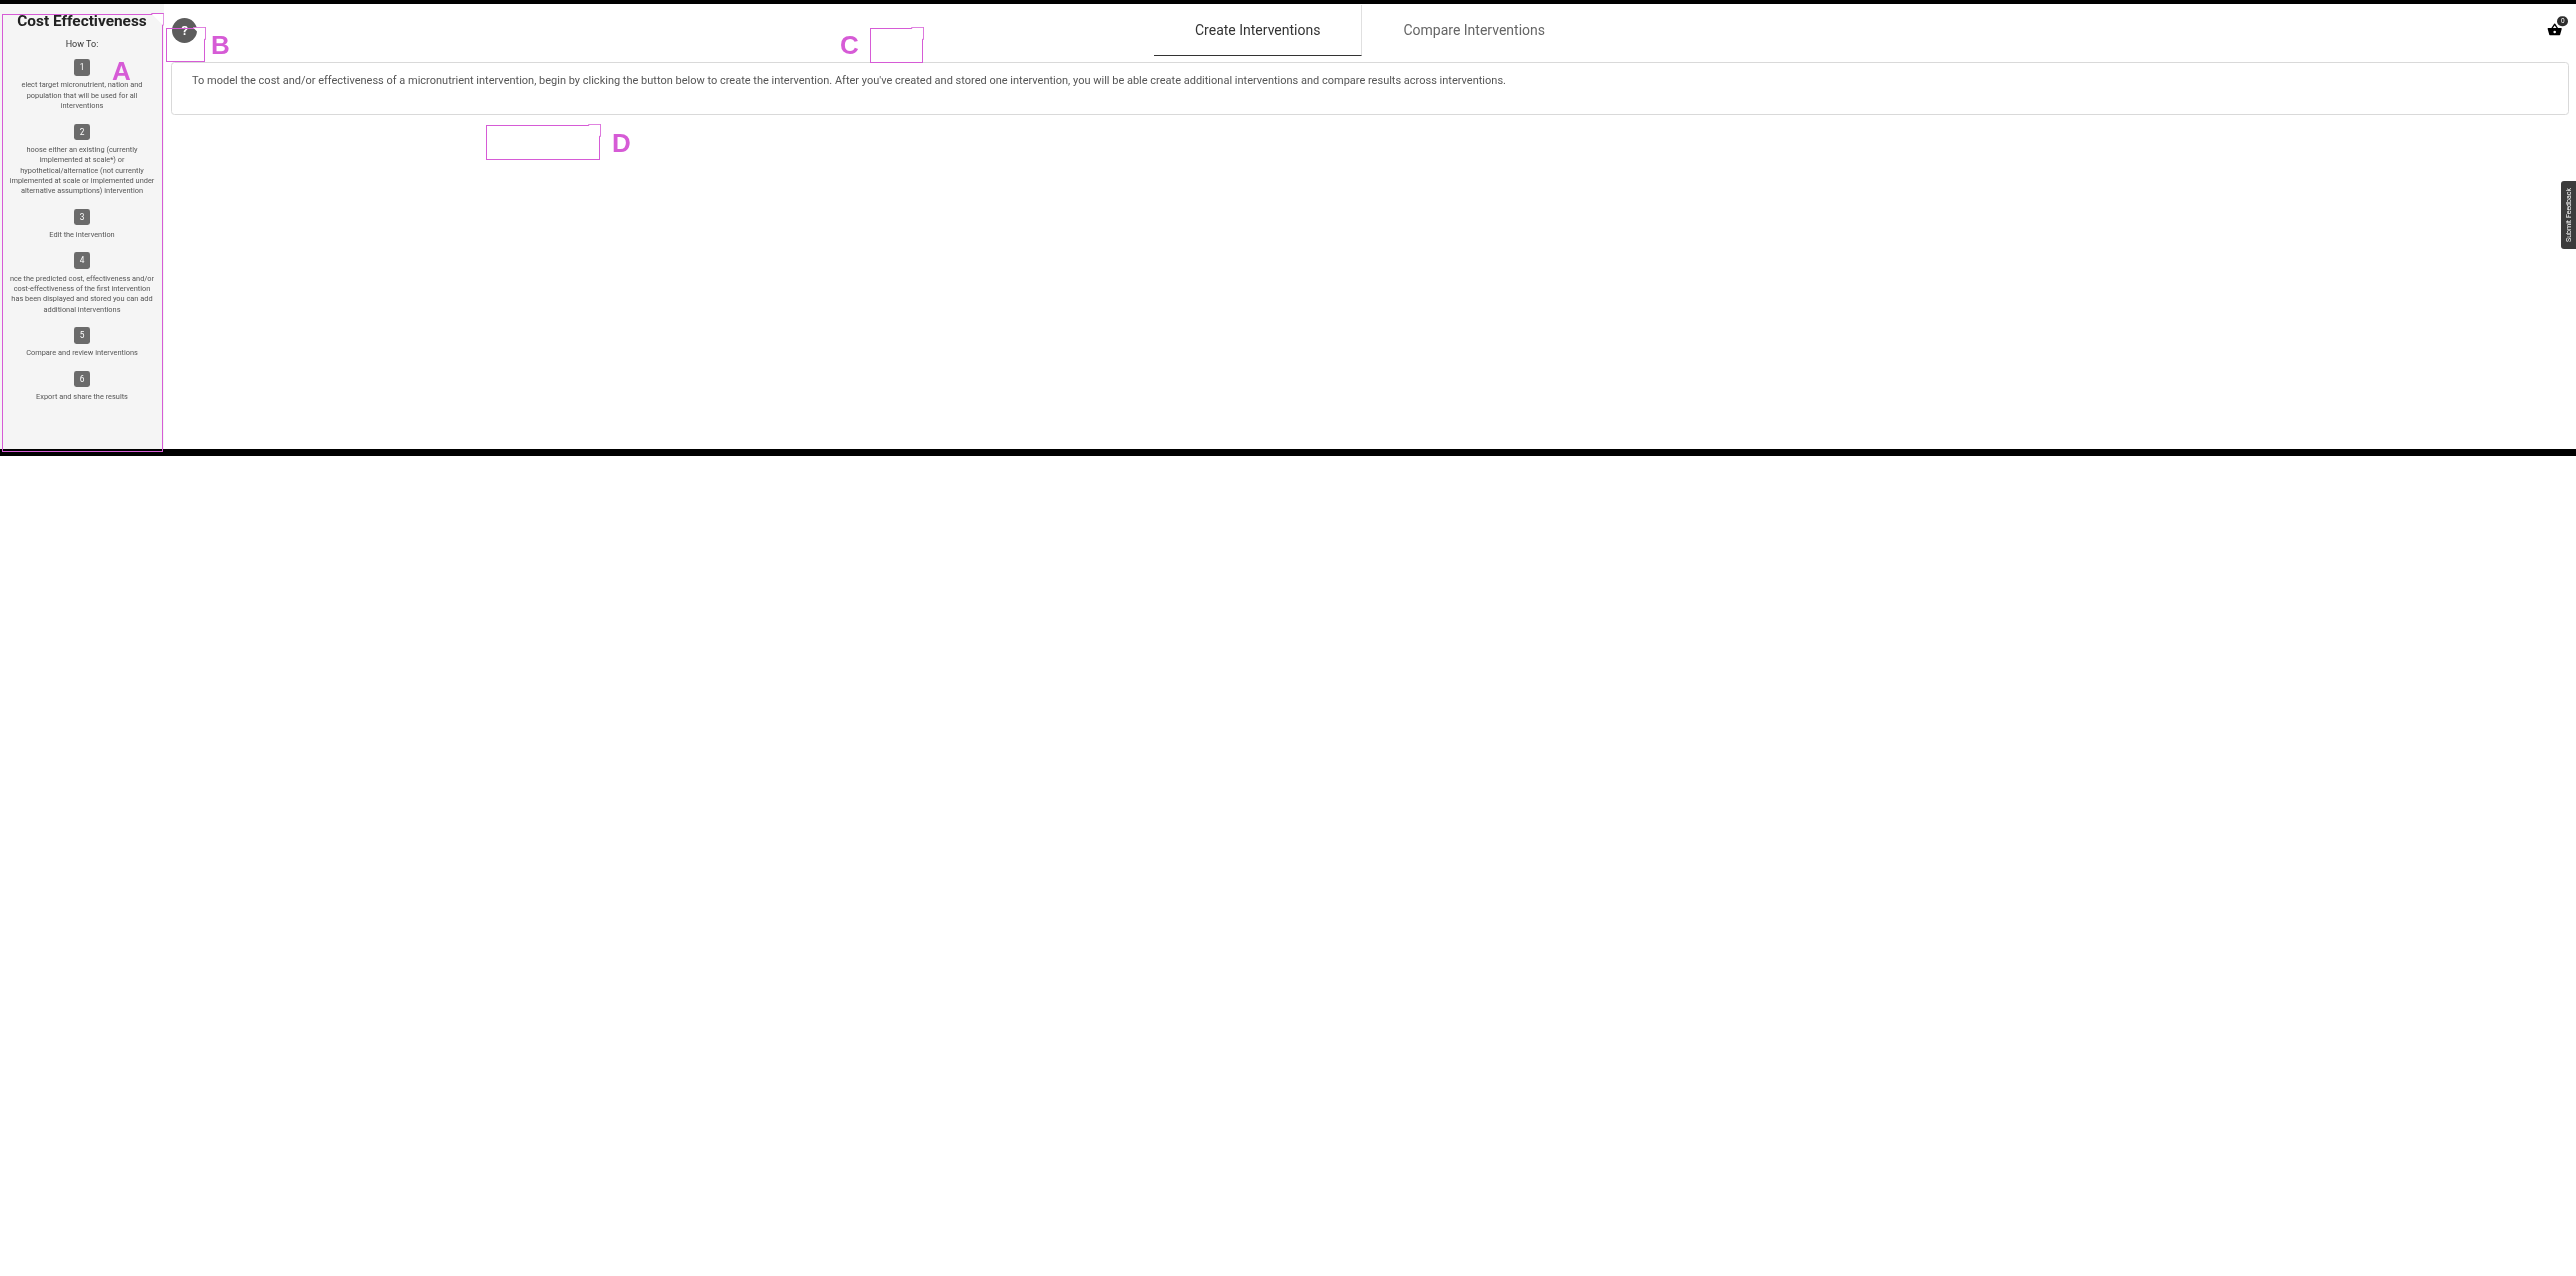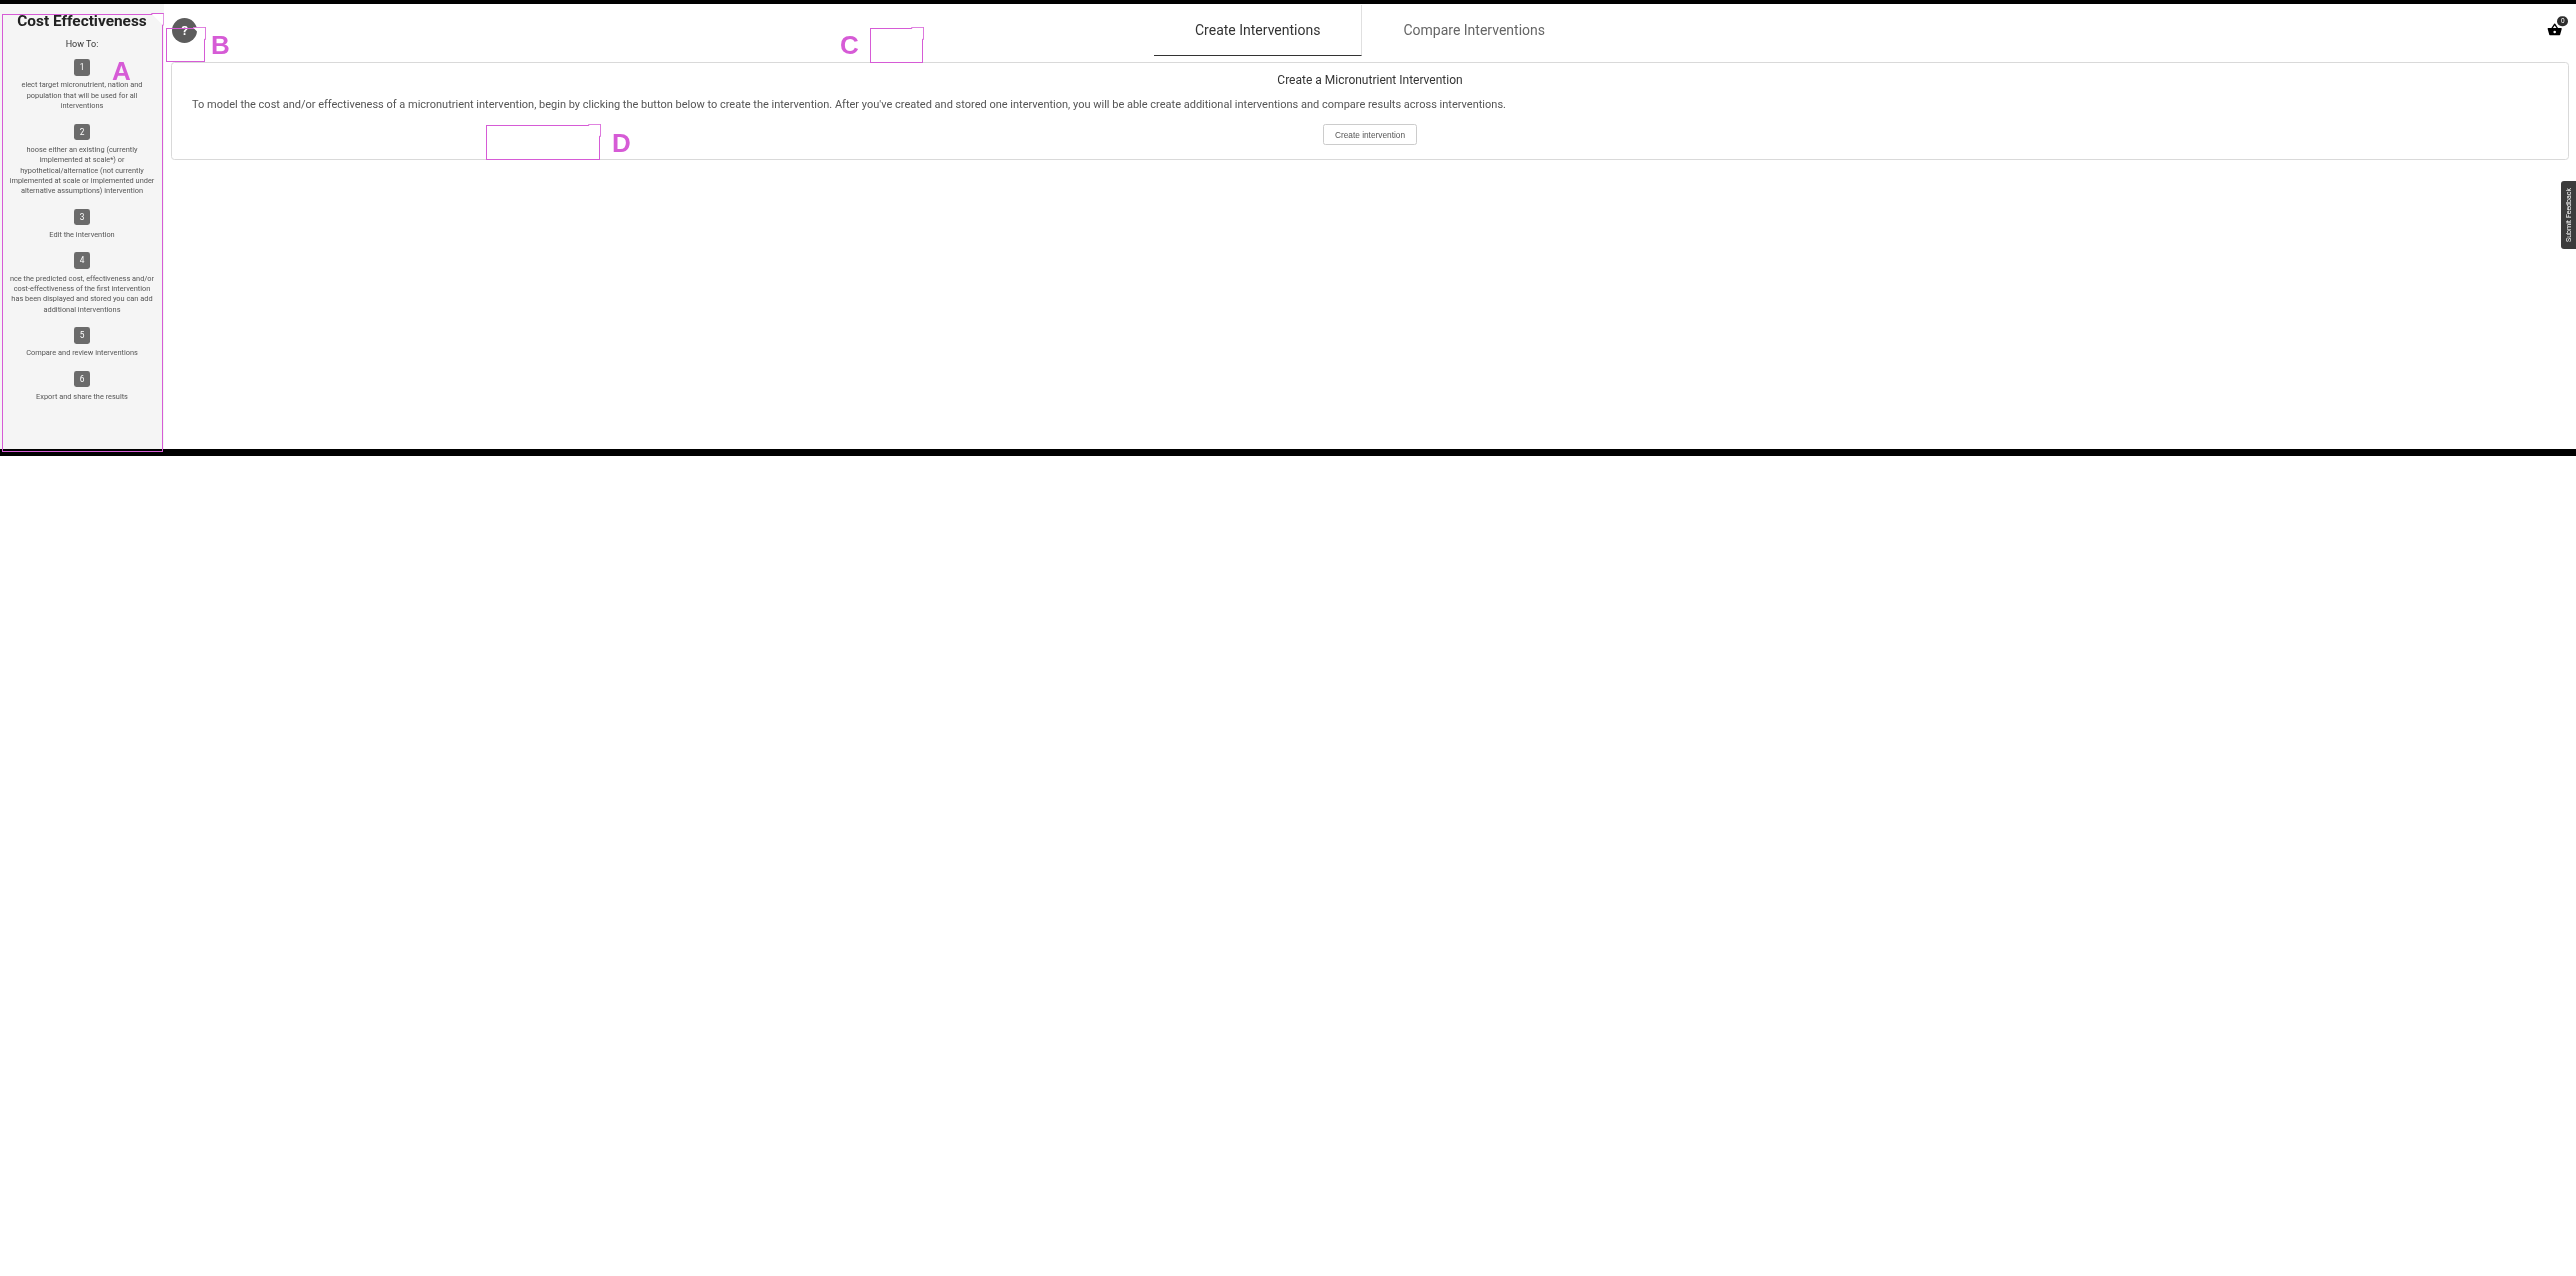--- a/index.html
+++ b/index.html
@@ -251,25 +251,21 @@
 
       <div class="basket-wrap">
         <svg class="basket-icon" viewBox="0 0 24 24">
           <path d="M17.21 9l-4.38-6.56a1 1 0 0 0-1.66 0L6.79 9H2a1 1 0 0 0-.96 1.27l2.5 9A1 1 0 0 0 4.5 20h15a1 1 0 0 0 .96-.73l2.5-9A1 1 0 0 0 22 9h-4.79zM12 4.8L14.8 9H9.2L12 4.8zM12 17a2 2 0 1 1 0-4 2 2 0 0 1 0 4z"></path>
         </svg>
         <div class="basket-badge">0</div>
       </div>
     </div>
 
     <div class="card">
-      <h2 class="card-title">Create a Micronutrient Intervention</h2>
       <p class="card-body-text">To model the cost and/or effectiveness of a micronutrient intervention, begin by clicking the button below to create the intervention. After you've created and stored one intervention, you will be able create additional interventions and compare results across interventions.</p>
-      <div class="card-action">
-        <button class="create-btn">Create intervention</button>
-      </div>
     </div>
 
     <div class="feedback-tab">
       <span>Submit Feedback</span>
     </div>
   </main>
 
   <div class="annot-box" style="left:1.8px; top:9.5px; width:161px; height:438px;"></div>
   <div class="annot-label" style="left:112px; top:52px;">A</div>
 

